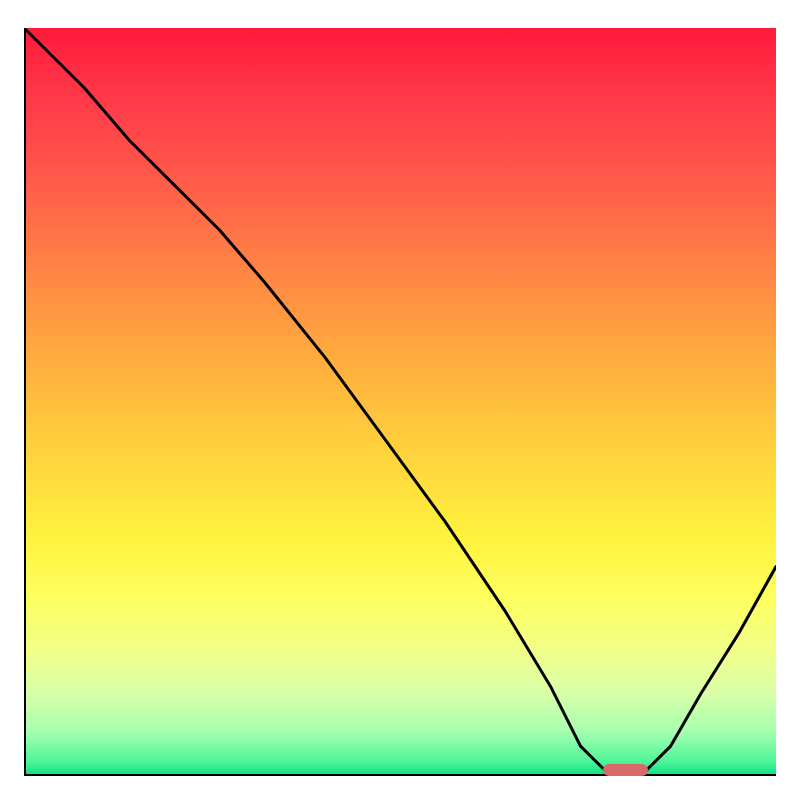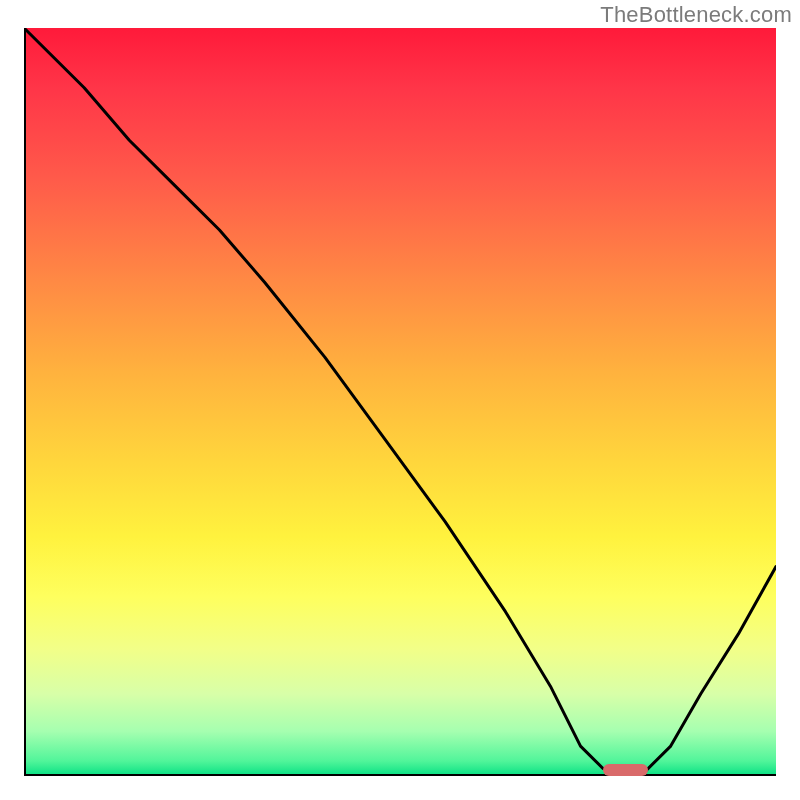--- a/index.html
+++ b/index.html
@@ -77,21 +77,20 @@
     width: 44px;
     height: 12px;
     border-radius: 6px;
     background: #d96a6a;
   }
 </style>
 </head>
 <body>
 <div class="wrap">
 
-<div class="watermark">TheBottleneck.com</div>
 
 <div class="plot-area"></div>
 
 <div class="axis-left"></div>
 <div class="axis-bottom"></div>
 
 <svg class="curve" viewBox="0 0 752 748" preserveAspectRatio="none">
   <path id="curve-path" fill="none" stroke="#000" stroke-width="3" stroke-linejoin="round" stroke-linecap="round" d="M0.0 0.0 L60.2 59.8 L105.3 112.2 L150.4 157.1 L195.5 202.0 L240.6 254.3 L300.8 329.1 L361.0 411.4 L421.1 493.7 L481.3 583.4 L526.4 658.2 L556.5 718.1 L579.0 740.5 L594.1 748.0 L616.6 748.0 L646.7 718.1 L676.8 665.7 L714.4 605.9 L752.0 538.6 "></path>
 </svg>
 

